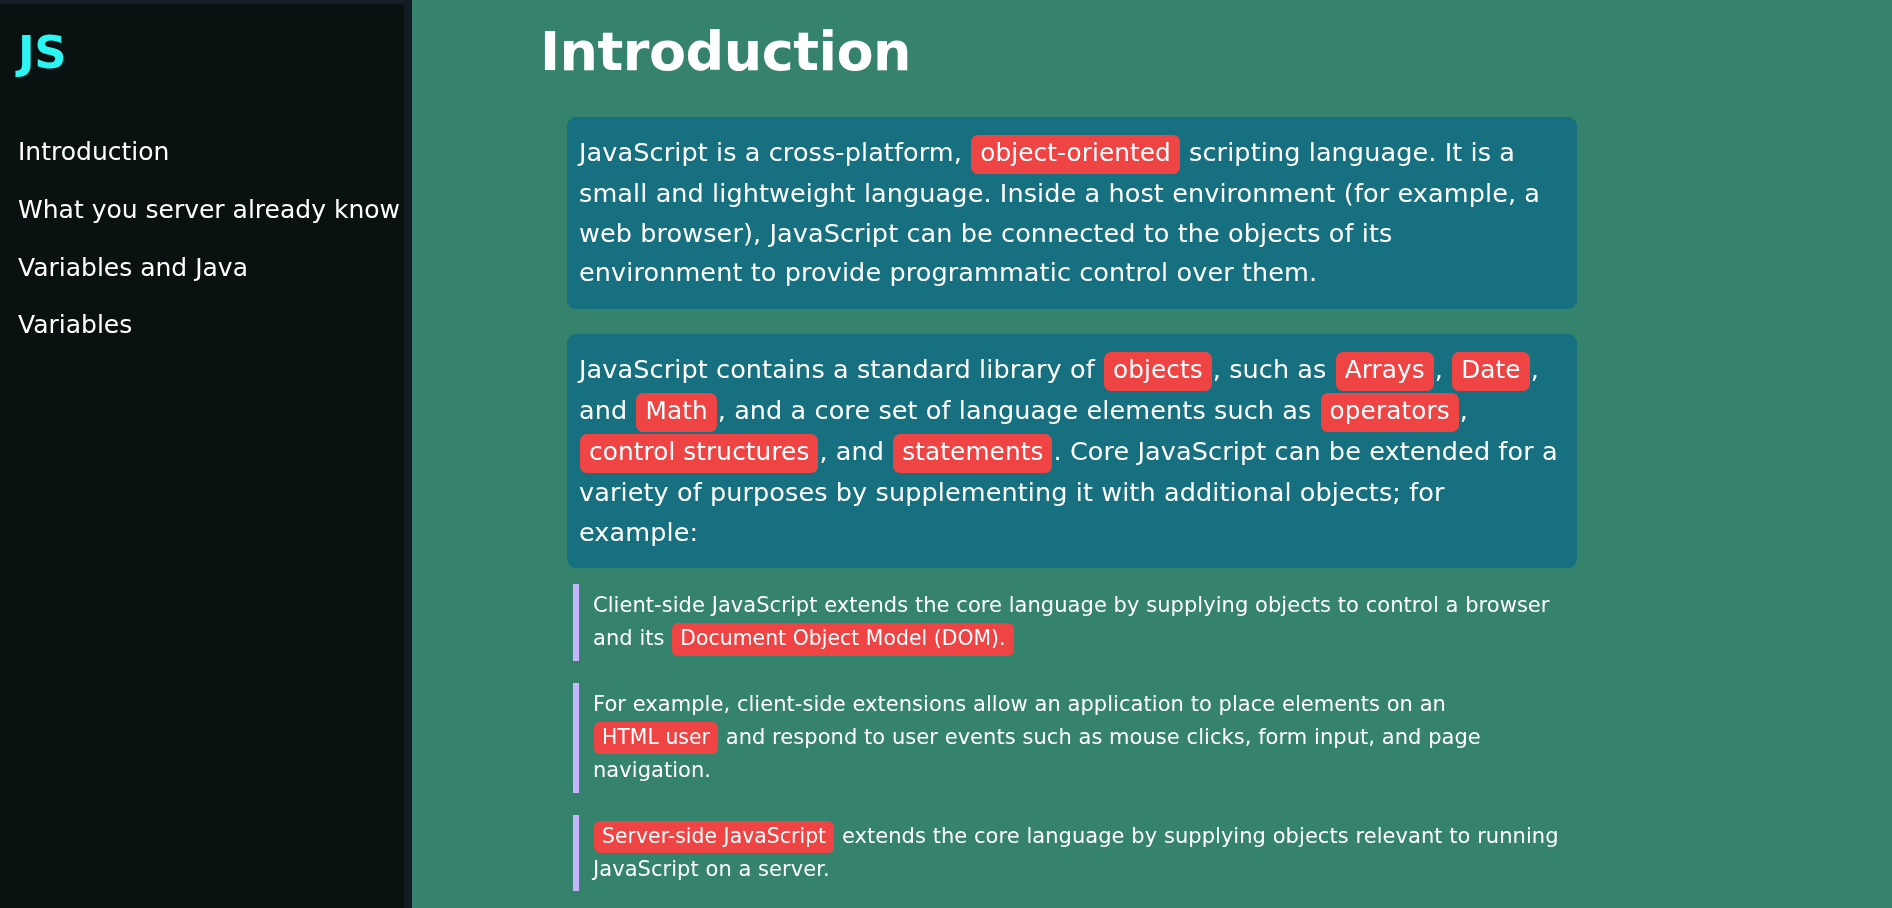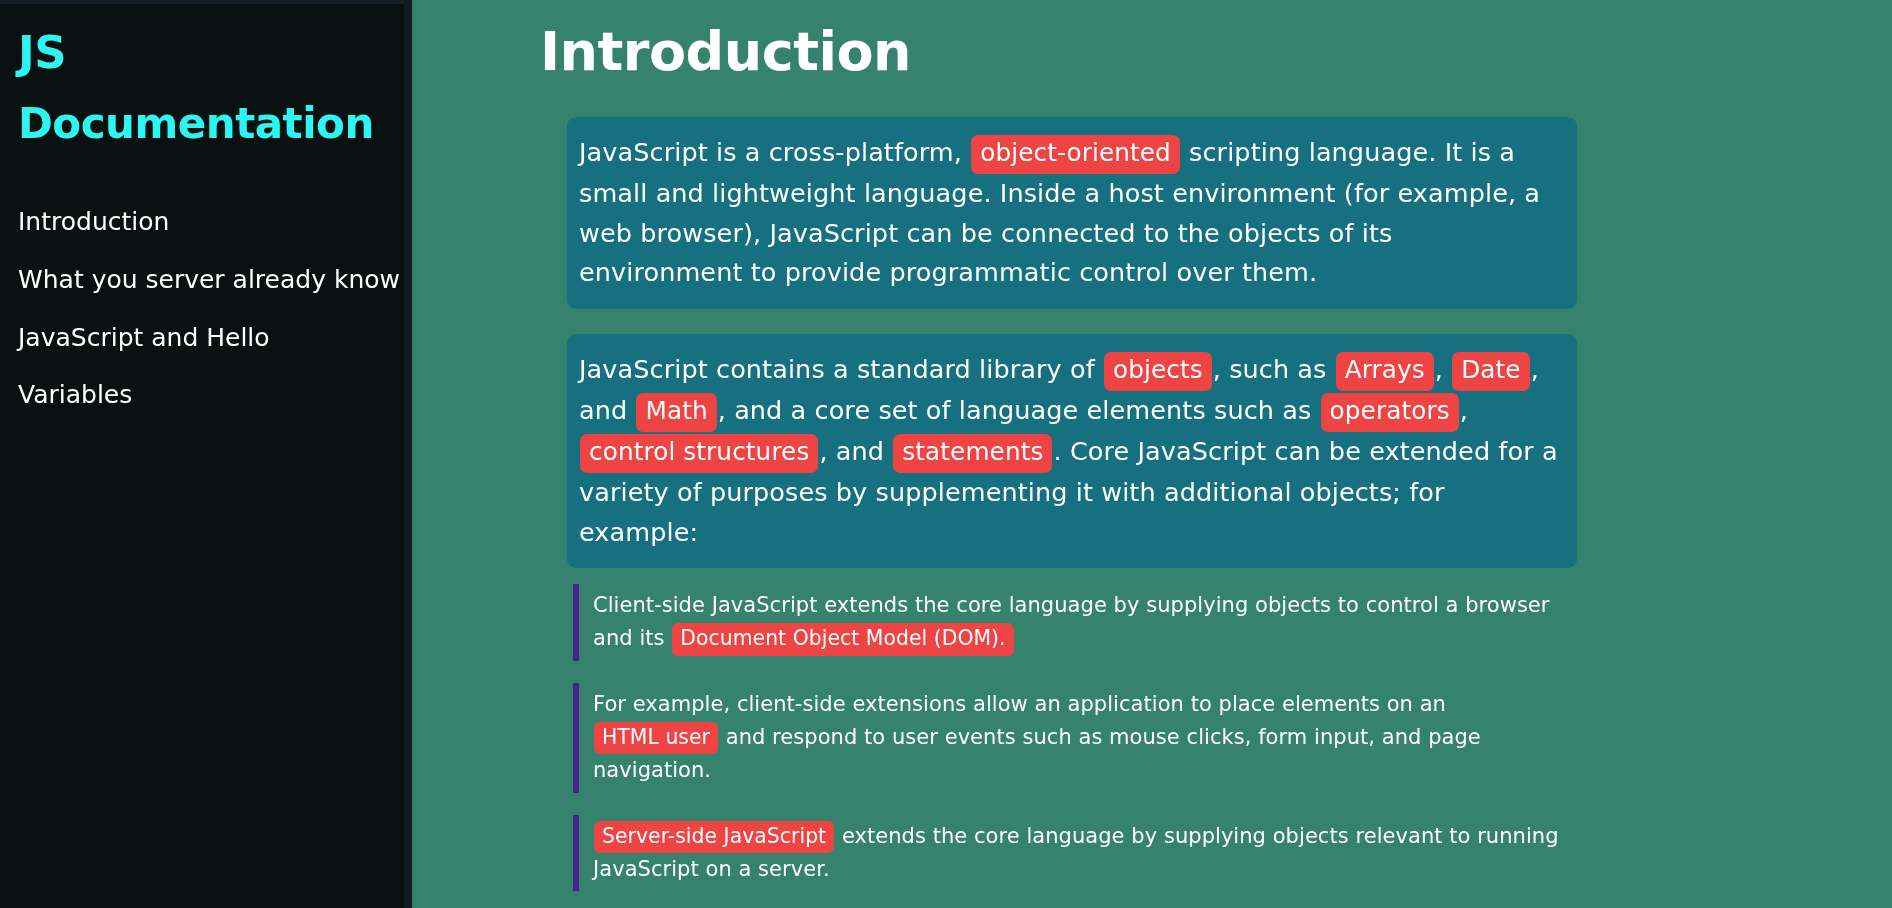--- a/index.html
+++ b/index.html
@@ -103,21 +103,21 @@
     border-radius: 9px;
     color: #ffffff;
     font-size: 25.5px;
     line-height: 1.55;
     padding: 16px 14px 16px 12px;
     margin-bottom: 16px;
     letter-spacing: 0.1px;
   }
 
   .quote {
-    border-left: 6px solid #4c1d95;
+    border-left: 6px solid #c4b5fd;
     color: #ffffff;
     font-size: 21px;
     line-height: 1.58;
     padding: 5px 0 5px 14px;
     margin: 0 0 22px 6px;
     letter-spacing: 0.05px;
   }
 
   code, .code {
     background: #ef4444;
@@ -139,31 +139,30 @@
 </head>
 <body>
 
 <div id="app">
 
   <nav id="sidebar">
     <div id="sidebar-top-strip"></div>
     <div id="sidebar-scroll-track"></div>
 
     <div class="brand" id="brand-js">JS</div>
-    <div class="brand" id="brand-doc">Documentation</div>
 
     <ul id="navlist">
       <li>
         <a class="nav-item" href="#">Introduction</a>
       </li>
       <li>
         <a class="nav-item" href="#">What you server already know</a>
       </li>
       <li>
-        <a class="nav-item" href="#">JavaScript and Hello</a>
+        <a class="nav-item" href="#">Variables and Java</a>
       </li>
       <li>
         <a class="nav-item" href="#">Variables</a>
       </li>
     </ul>
   </nav>
 
   <main id="main">
     <div id="main-inner">
 

